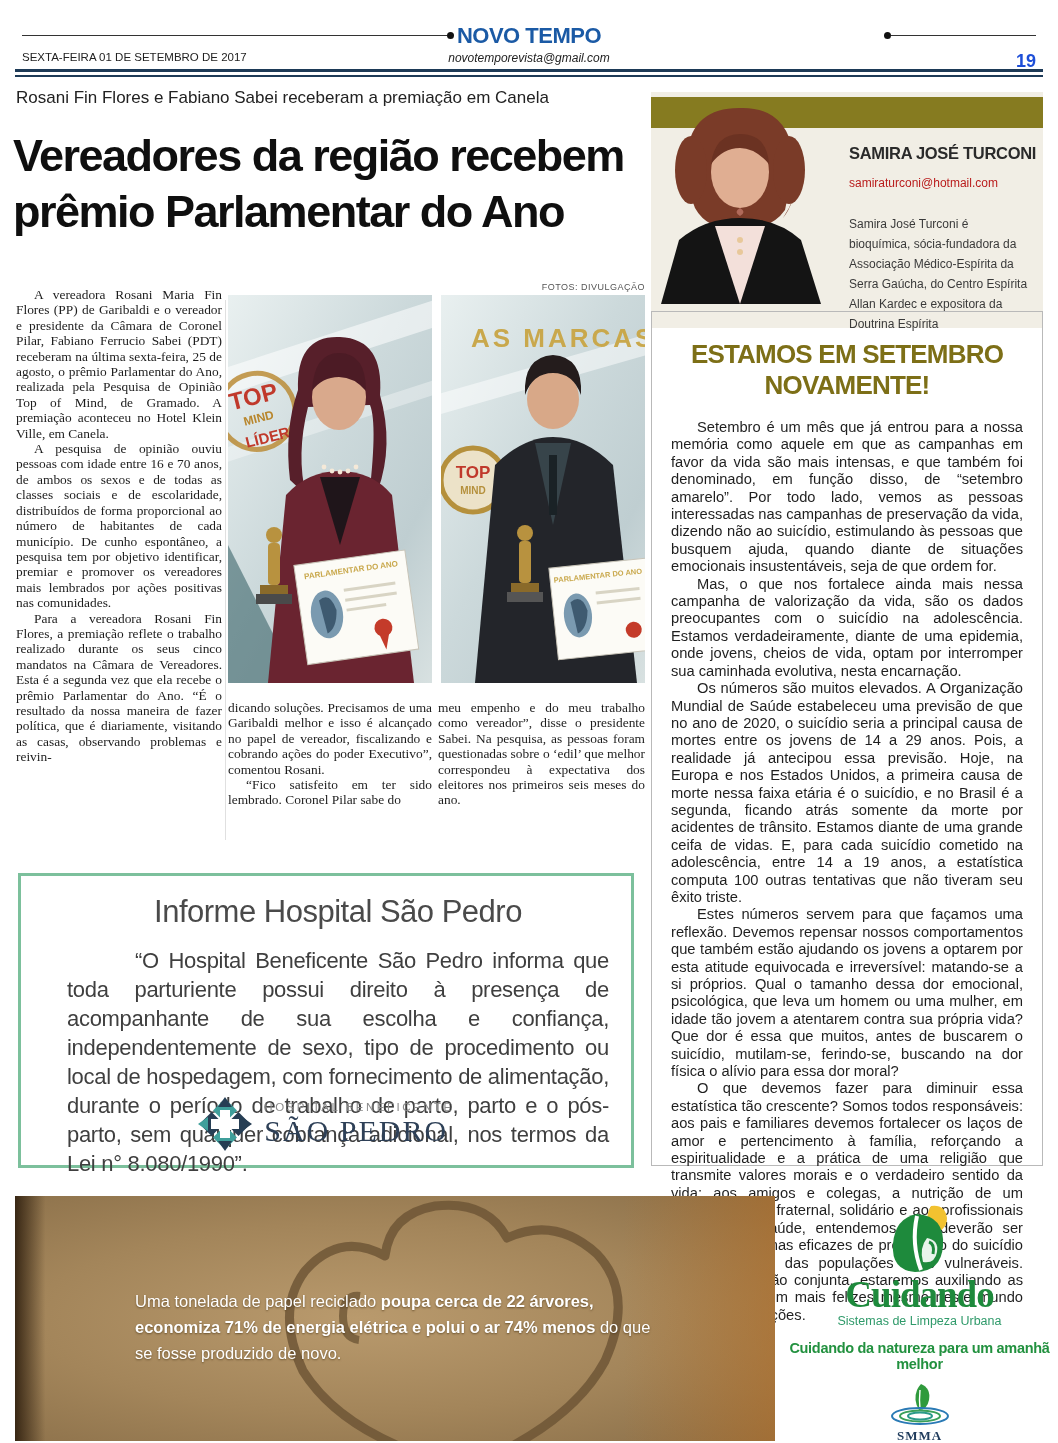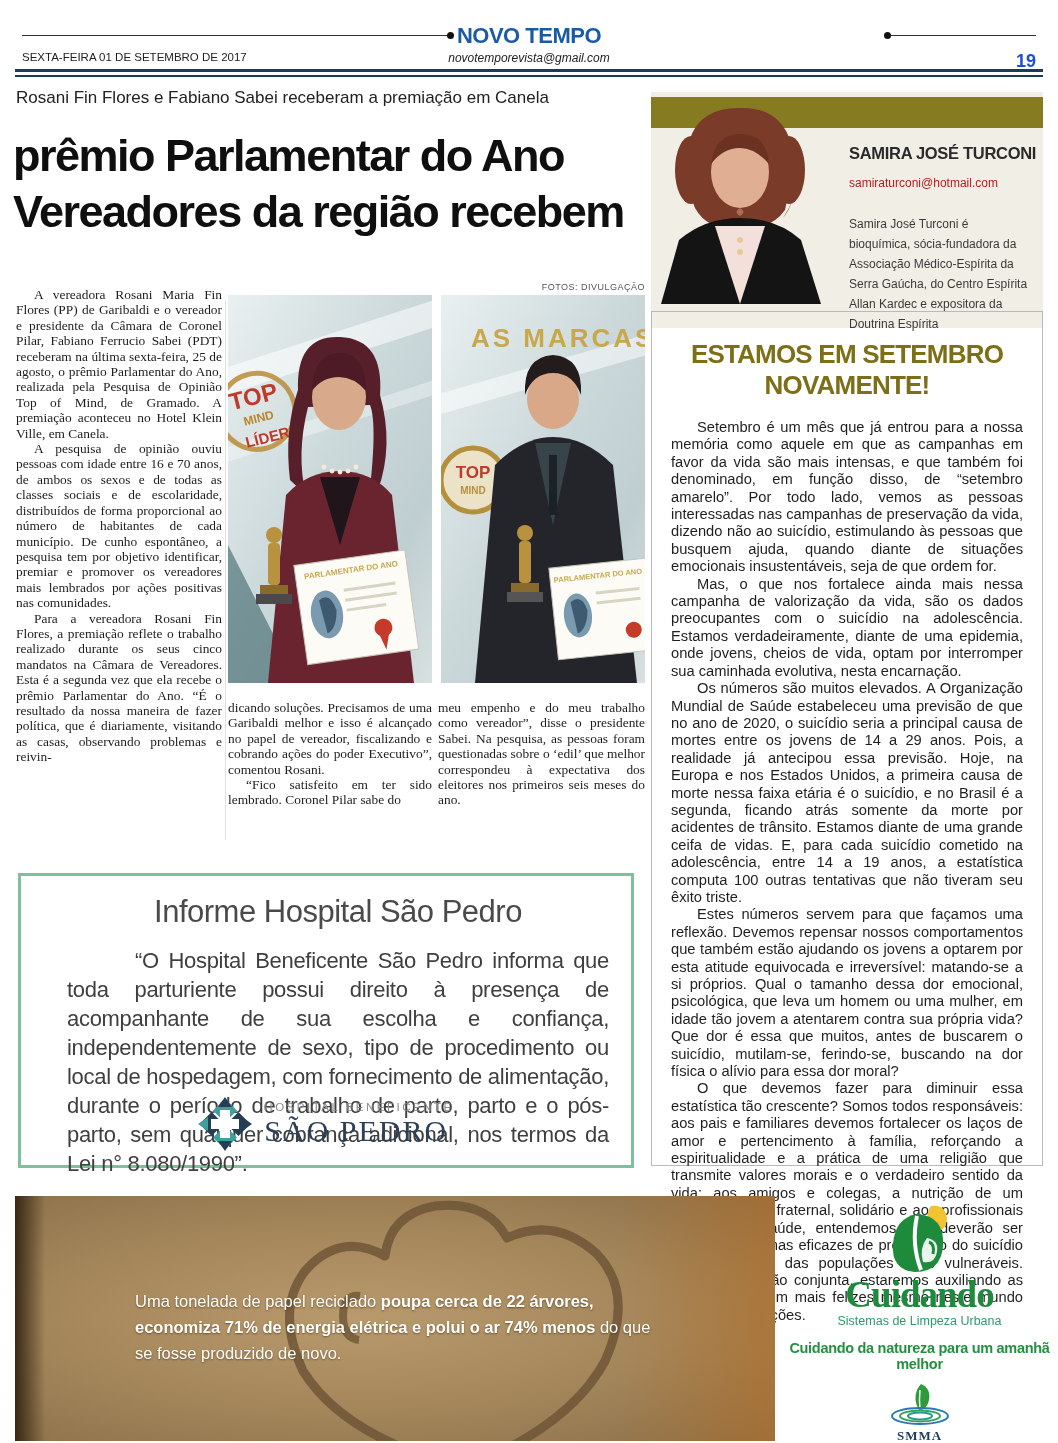--- a/index.html
+++ b/index.html
@@ -94,22 +94,22 @@
     <div class="hdr-dot r"></div>
     <div class="brand">NOVO TEMPO</div>
     <div class="hdr-date">SEXTA-FEIRA 01 DE SETEMBRO DE 2017</div>
     <div class="hdr-email">novotemporevista@gmail.com</div>
     <div class="hdr-page">19</div>
     <div class="hdr-dbl"></div>
   </div>
 
   <div class="kicker">Rosani Fin Flores e Fabiano Sabei receberam a premiação em Canela</div>
   <div class="headline">
+    <div>Vereadores da região recebem</div>
     <div>prêmio Parlamentar do Ano</div>
-    <div>Vereadores da região recebem</div>
   </div>
 
   <div class="col1 bodyserif">
     <p>A vereadora Rosani Maria Fin Flores (PP) de Garibaldi e o vereador e presidente da Câmara de Coronel Pilar, Fabiano Ferrucio Sabei (PDT) receberam na última sexta-feira, 25 de agosto, o prêmio Parlamentar do Ano, realizada pela Pesquisa de Opinião Top of Mind, de Gramado. A premiação aconteceu no Hotel Klein Ville, em Canela.</p>
     <p>A pesquisa de opinião ouviu pessoas com idade entre 16 e 70 anos, de ambos os sexos e de todas as classes sociais e de escolaridade, distribuídos de forma proporcional ao número de habitantes de cada município. De cunho espontâneo, a pesquisa tem por objetivo identificar, premiar e promover os vereadores mais lembrados por ações positivas nas comunidades.</p>
     <p>Para a vereadora Rosani Fin Flores, a premiação reflete o trabalho realizado durante os seus cinco mandatos na Câmara de Vereadores. Esta é a segunda vez que ela recebe o prêmio Parlamentar do Ano. “É o resultado da nossa maneira de fazer política, que é diariamente, visitando as casas, observando problemas e reivin-</p>
   </div>
   <div class="colrule"></div>
 
   <div class="credit">FOTOS: DIVULGAÇÃO</div>

